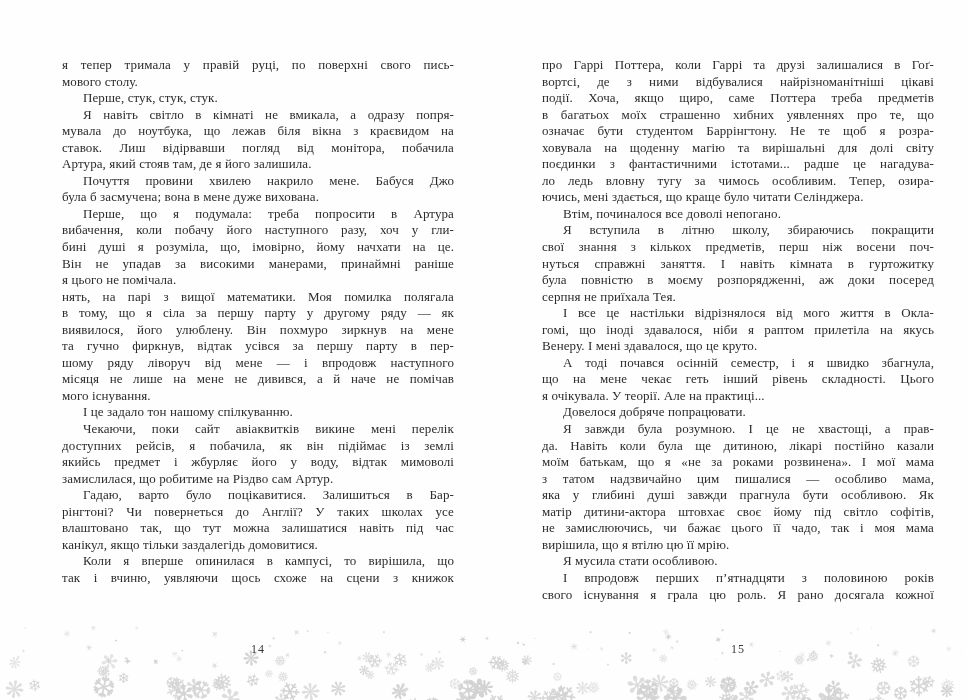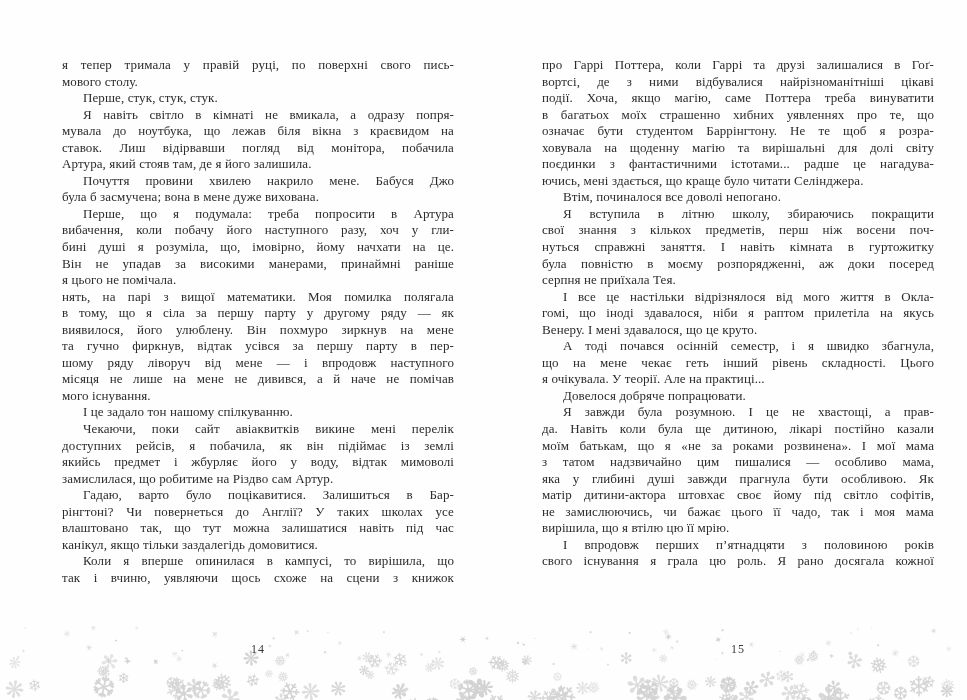--- a/index.html
+++ b/index.html
@@ -92,25 +92,26 @@
       <div class="line">рінгтоні? Чи повернеться до Англії? У таких школах усе</div>
       <div class="line">влаштовано так, що тут можна залишатися навіть під час</div>
       <div class="line end">канікул, якщо тільки заздалегідь домовитися.</div>
       <div class="line indent">Коли я вперше опинилася в кампусі, то вирішила, що</div>
       <div class="line">так і вчиню, уявляючи щось схоже на сцени з книжок</div>
     </div>
 
   <div class="page-text page-text-right">
       <div class="line">про Гаррі Поттера, коли Гаррі та друзі залишалися в Гоґ-</div>
       <div class="line">вортсі, де з ними відбувалися найрізноманітніші цікаві</div>
-      <div class="line">події. Хоча, якщо магію, саме Поттера треба винуватити</div>
+      <div class="line">події. Хоча, якщо щиро, саме Поттера треба предметів</div>
       <div class="line">в багатьох моїх страшенно хибних уявленнях про те, що</div>
       <div class="line">означає бути студентом Баррінгтону. Не те щоб я розра-</div>
       <div class="line">ховувала на щоденну магію та вирішальні для долі світу</div>
       <div class="line">поєдинки з фантастичними істотами... радше це нагадува-</div>
+      <div class="line">ло ледь вловну тугу за чимось особливим. Тепер, озира-</div>
       <div class="line end">ючись, мені здається, що краще було читати Селінджера.</div>
       <div class="line indent end">Втім, починалося все доволі непогано.</div>
       <div class="line indent">Я вступила в літню школу, збираючись покращити</div>
       <div class="line">свої знання з кількох предметів, перш ніж восени поч-</div>
       <div class="line">нуться справжні заняття. І навіть кімната в гуртожитку</div>
       <div class="line">була повністю в моєму розпорядженні, аж доки посеред</div>
       <div class="line end">серпня не приїхала Тея.</div>
       <div class="line indent">І все це настільки відрізнялося від мого життя в Окла-</div>
       <div class="line">гомі, що іноді здавалося, ніби я раптом прилетіла на якусь</div>
       <div class="line end">Венеру. І мені здавалося, що це круто.</div>
@@ -119,20 +120,21 @@
       <div class="line end">я очікувала. У теорії. Але на практиці...</div>
       <div class="line indent end">Довелося добряче попрацювати.</div>
       <div class="line indent">Я завжди була розумною. І це не хвастощі, а прав-</div>
       <div class="line">да. Навіть коли була ще дитиною, лікарі постійно казали</div>
       <div class="line">моїм батькам, що я «не за роками розвинена». І мої мама</div>
       <div class="line">з татом надзвичайно цим пишалися — особливо мама,</div>
       <div class="line">яка у глибині душі завжди прагнула бути особливою. Як</div>
       <div class="line">матір дитини-актора штовхає своє йому під світло софітів,</div>
       <div class="line">не замислюючись, чи бажає цього її чадо, так і моя мама</div>
       <div class="line end">вирішила, що я втілю цю її мрію.</div>
+      <div class="line indent end">Я мусила стати особливою.</div>
       <div class="line indent">І впродовж перших п’ятнадцяти з половиною років</div>
       <div class="line">свого існування я грала цю роль. Я рано досягала кожної</div>
     </div>
 
   <div id="snow-band">
       <span class="flake" style="left: 181.238px; top: 29.4689px; font-size: 7.30125px; color: rgb(204, 204, 204); opacity: 0.767068; transform: rotate(42.7076deg);">•</span>
       <span class="flake" style="left: 661.262px; top: 9.63473px; font-size: 9.45118px; color: rgb(204, 204, 204); opacity: 0.516612; transform: rotate(51.7835deg);">✳</span>
       <span class="flake" style="left: 845.841px; top: 32.0872px; font-size: 8.26206px; color: rgb(204, 204, 204); opacity: 0.943744; transform: rotate(50.6827deg);">✶</span>
       <span class="flake" style="left: 484.196px; top: 17.7787px; font-size: 7.03951px; color: rgb(204, 204, 204); opacity: 0.635833; transform: rotate(2.63043deg);">✦</span>
       <span class="flake" style="left: 778.273px; top: 29.4676px; font-size: 9.11457px; color: rgb(204, 204, 204); opacity: 0.887914; transform: rotate(60.5692deg);">·</span>

